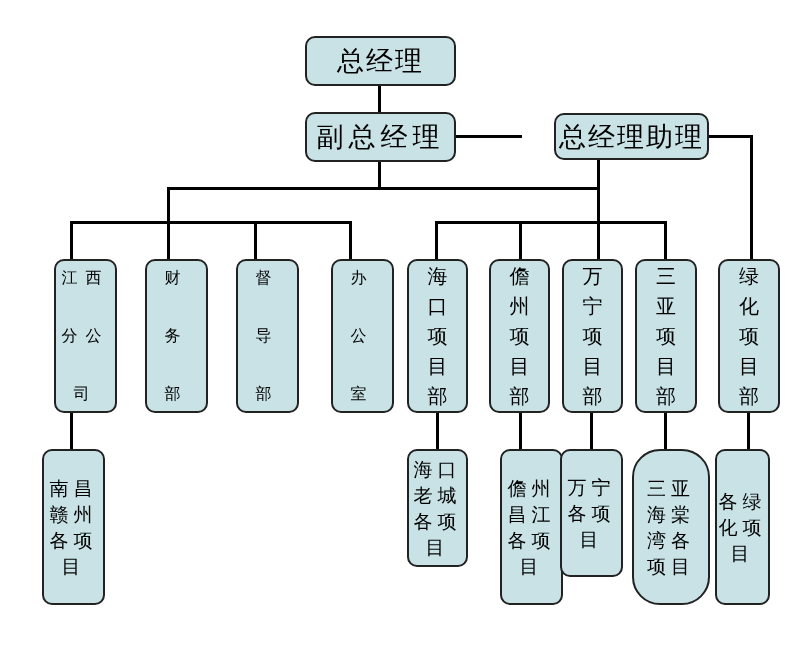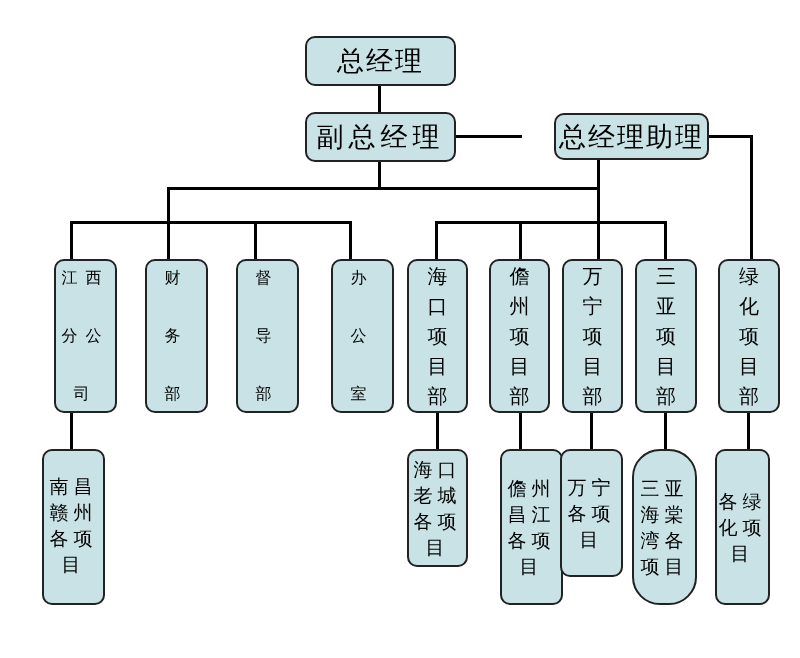--- a/index.html
+++ b/index.html
@@ -113,36 +113,36 @@
 亚
 项
 目
 部</div>
   <div class="node v5" style="left:718px; top:259px; width:62px; height:154px;">绿
 化
 项
 目
 部</div>
 
-  <div class="node b4" style="left:42px;  top:449px; width:63px; height:156px;font-family:Liberation Mono, monospace;">南昌
+  <div class="node b4" style="left:42px;  top:449px; width:63px; height:156px;">南昌
 赣州
 各项
 目</div>
   <div class="node b4" style="left:407px; top:449px; width:61px; height:118px;">海口
 老城
 各项
 目</div>
   <div class="node b4" style="left:485px; top:449px; width:63px; height:156px;margin-left:15px;">儋州
 昌江
 各项
 目</div>
   <div class="node b4" style="left:560px; top:449px; width:63px; height:128px;">万宁
 各项
 目</div>
-  <div class="node b4" style="left:632px; top:449px; width:65px; height:156px;border-radius:28px;">三亚
+  <div class="node b4" style="left:632px; top:449px; width:78px; height:156px;border-radius:28px;">三亚
 海棠
 湾各
 项目</div>
   <div class="node b4" style="left:715px; top:449px; width:55px; height:156px;">各绿
 化项
 目</div>
 
 </div>
 
 </body></html>

